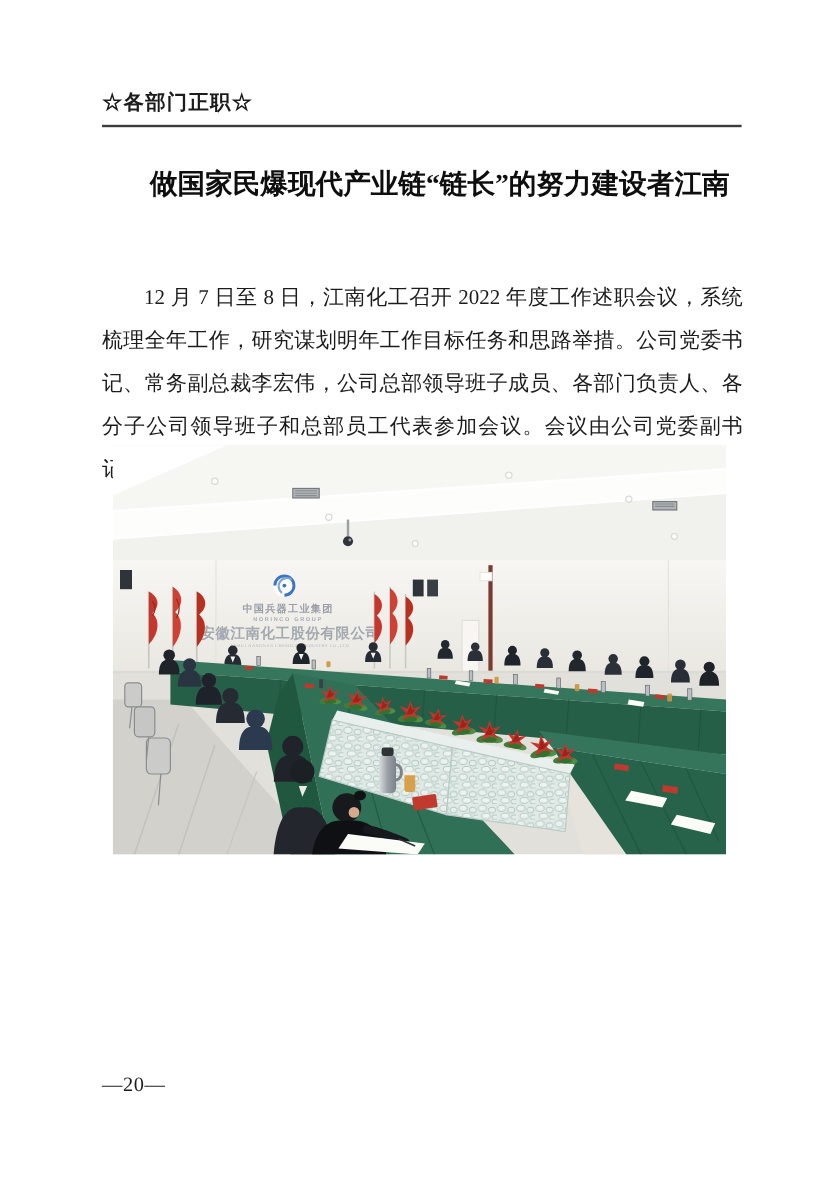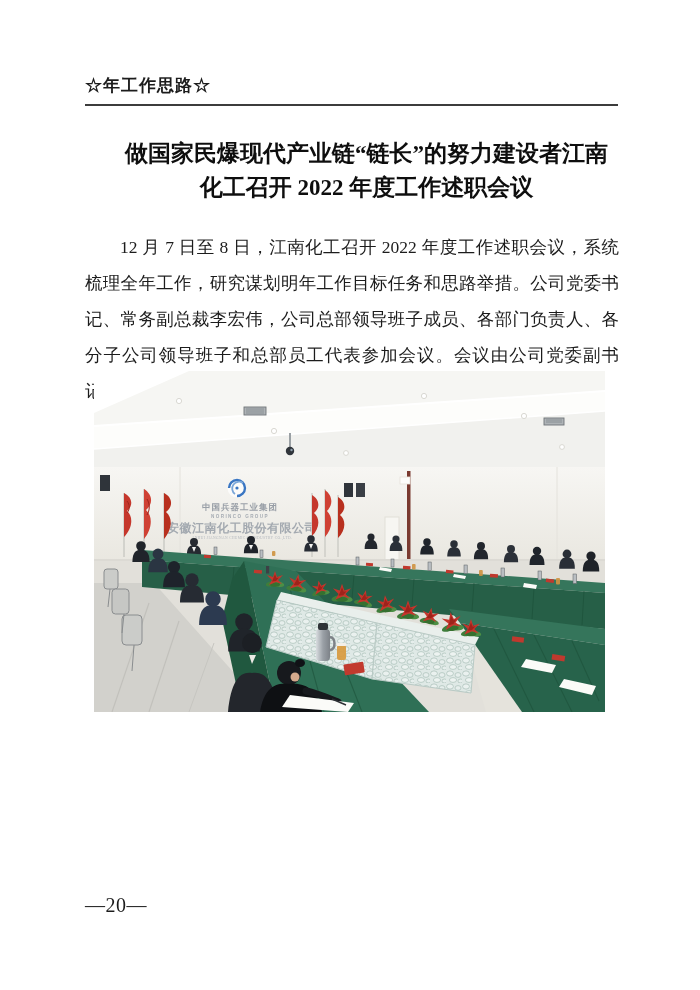--- a/index.html
+++ b/index.html
@@ -6,32 +6,32 @@
   body{width:700px;height:990px;position:relative;font-family:"Liberation Serif",serif;color:#1d1d1d;overflow:hidden;}
   .page{position:absolute;inset:0;background:#ffffff;}
   .section-header{position:absolute;left:85px;top:74px;font-family:"Liberation Sans",sans-serif;font-weight:700;font-size:17px;letter-spacing:1px;color:#1c1c1c;white-space:nowrap;}
   .rule{position:absolute;left:85px;top:104px;width:533px;border-top:2px solid #3c3c3c;height:0;}
   .title{position:absolute;left:70px;top:122px;width:563px;margin:15px;text-align:center;font-weight:700;font-size:23px;line-height:34px;color:#0e0e0e;font-family:"Liberation Serif",serif;}
   .para{position:absolute;left:85px;width:534px;margin:0;font-size:17.5px;line-height:36px;text-align:justify;text-indent:2em;color:#1c1c1c;}
   .para1{top:189px;margin-top:40px;}
   .para2{top:713px;}
   .photo{position:absolute;left:94px;top:371px;width:511px;height:341px;margin:0;}
   .photo svg{display:block;width:511px;height:341px;}
-  .page-number{position:absolute;left:85px;top:894px;font-size:20px;color:#1c1c1c;letter-spacing:0.5px;}
+  .page-number{position:absolute;left:85px;top:894px;font-size:17px;color:#1c1c1c;letter-spacing:0.5px;}
   .t-group{font-family:"Liberation Sans",sans-serif;font-weight:700;}
 </style>
 </head>
 <body>
 
 <div class="page">
 
-  <div class="section-header">☆年工作思路☆</div>
+  <div class="section-header">☆各部门正职☆</div>
   <div class="rule"></div>
 
-  <h1 class="title"><span>做国家民爆现代产业链“链长”的努力建设者江南</span><br><span>化工召开 2022 年度工作述职会议</span></h1>
+  <h1 class="title"><span>做国家民爆现代产业链“链长”的努力建设者江南</span><br></h1>
 
   <p class="para para1">12 月 7 日至 8 日，江南化工召开 2022 年度工作述职会议，系统梳理全年工作，研究谋划明年工作目标任务和思路举措。公司党委书记、常务副总裁李宏伟，公司总部领导班子成员、各部门负责人、各分子公司领导班子和总部员工代表参加会议。会议由公司党委副书记、纪委书记田波主持。</p>
 
   <figure class="photo">
     <svg viewBox="0 0 511 341" xmlns="http://www.w3.org/2000/svg">
       <defs>
         <linearGradient id="wallgrad" x1="0" y1="0" x2="0" y2="1">
           <stop offset="0" stop-color="#f7f6f3"></stop>
             <stop offset="1" stop-color="#e9e7e0"></stop>
         </linearGradient>

